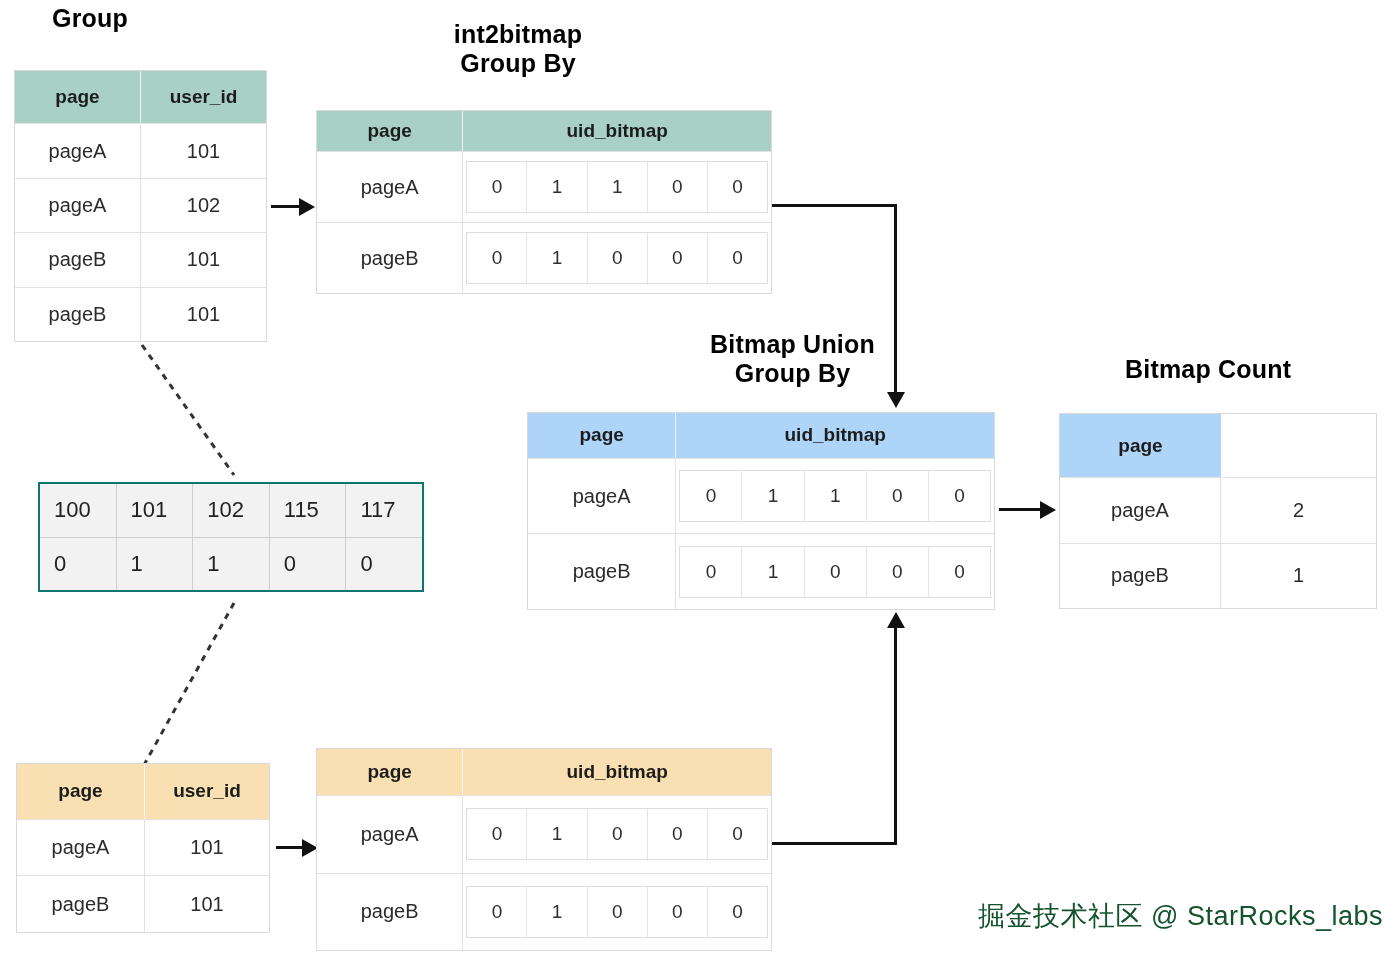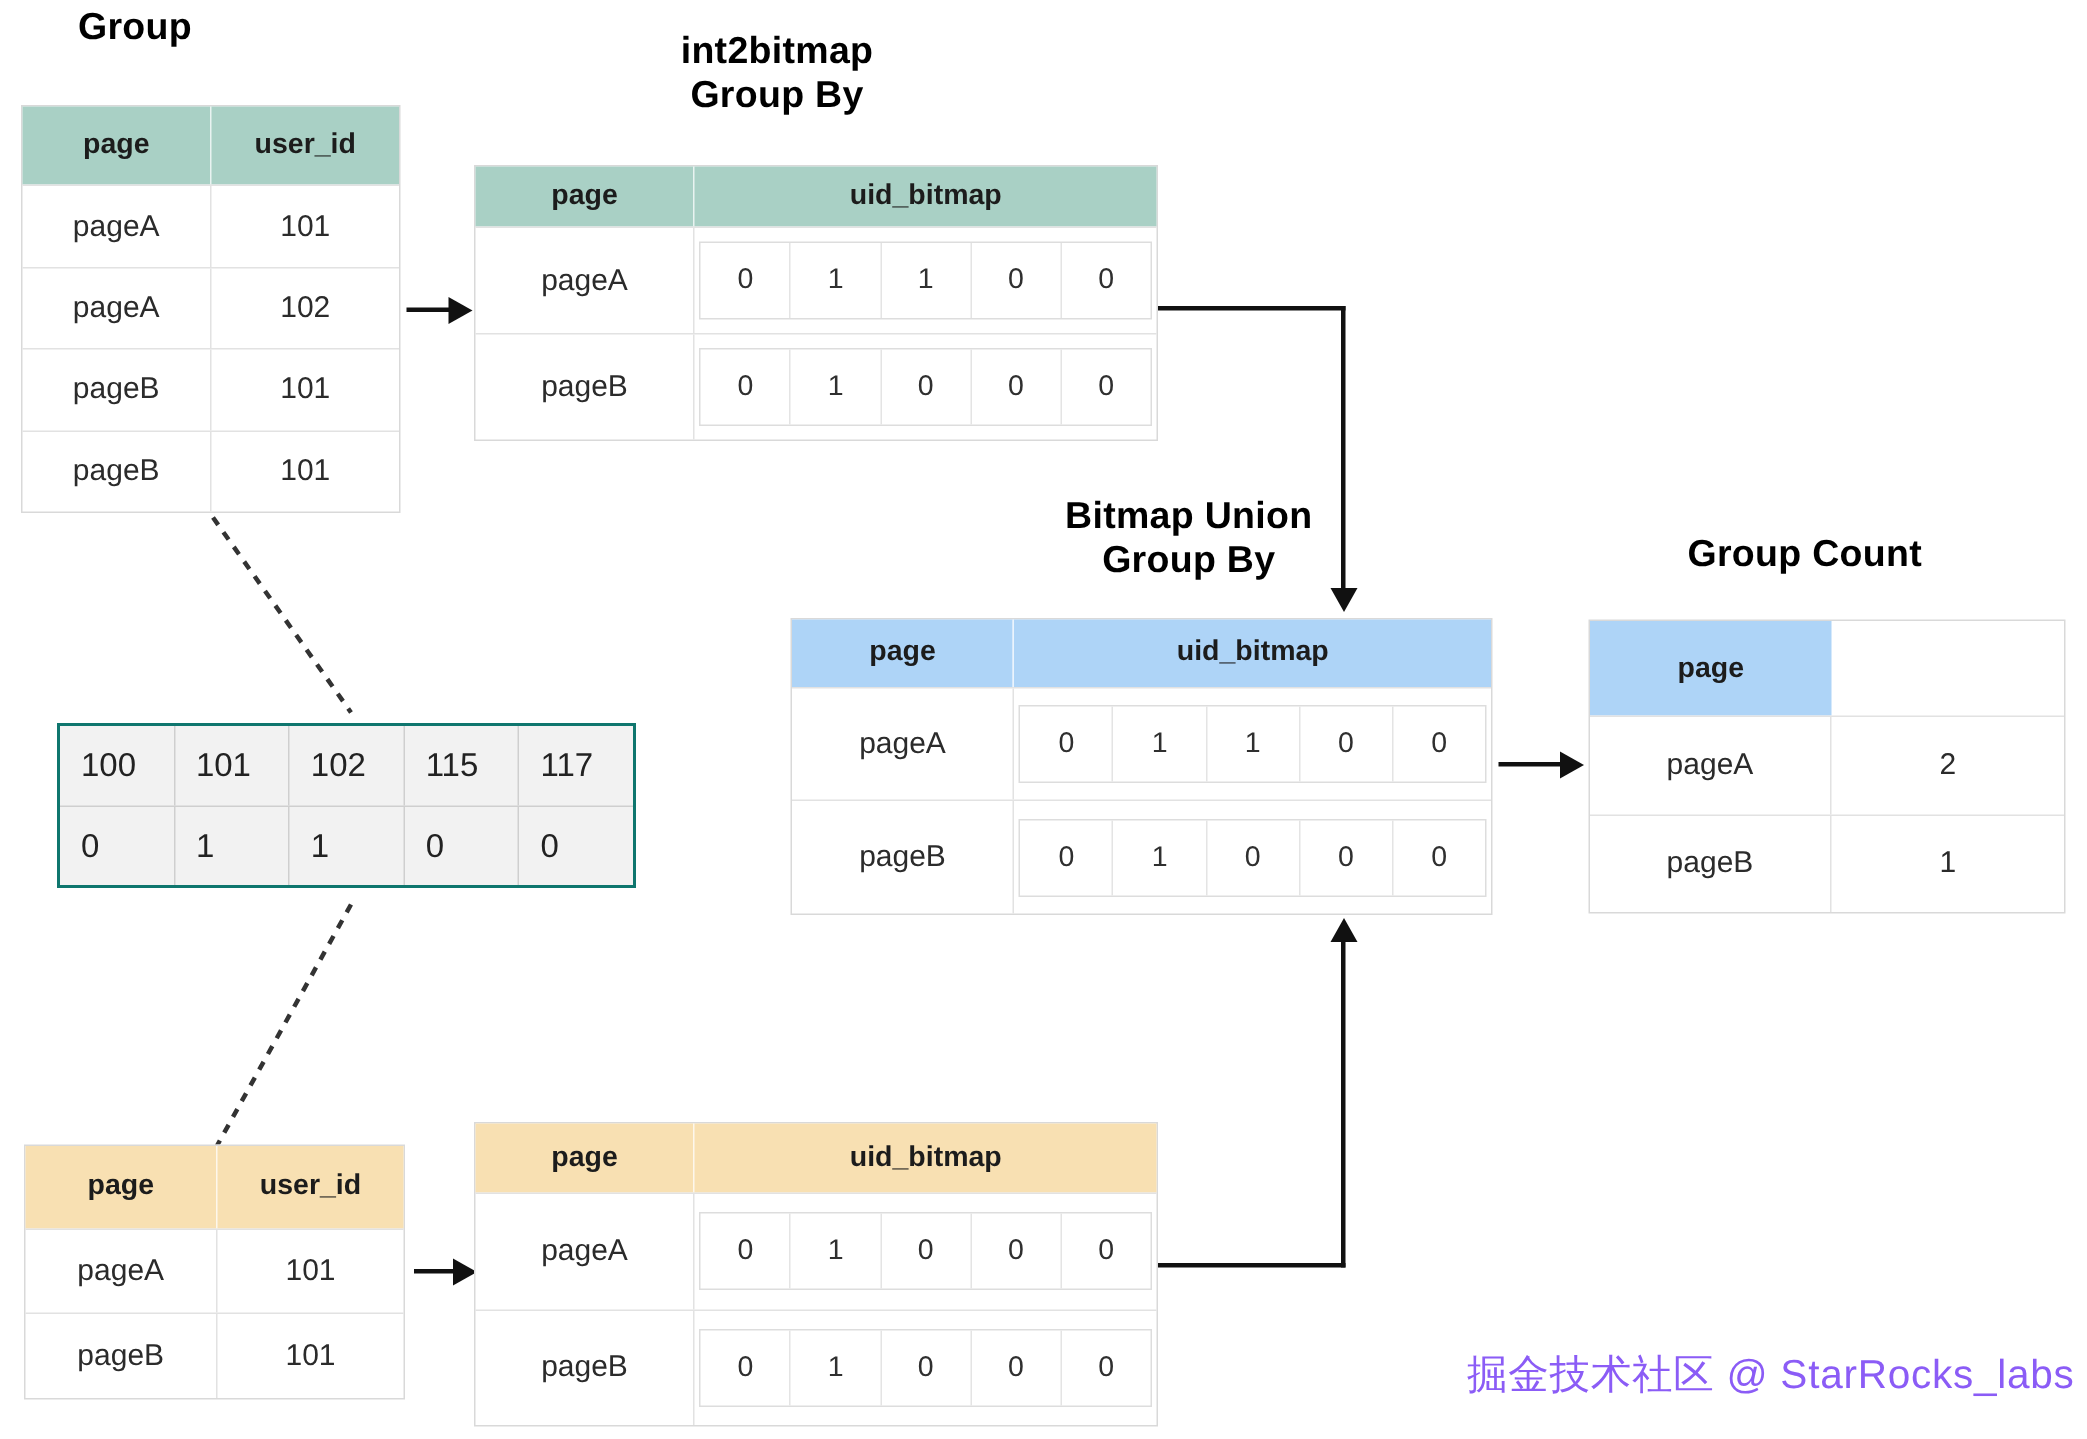--- a/index.html
+++ b/index.html
@@ -134,21 +134,21 @@
     border-left: 9px solid transparent;
     border-right: 9px solid transparent;
     border-bottom: 16px solid #111111;
   }
   .dashed { position: absolute; }
 
   
   .watermark {
     position: absolute;
     font-size: 27px;
-    color: #8b5cf6;
+    color: #14532d;
     white-space: nowrap;
     letter-spacing: 0.5px;
   }
 </style>
 </head>
 <body>
 
 <div class="section-title" style="left:52px; top:4px;">
   <span>Group</span>
 </div>
@@ -157,21 +157,21 @@
   <span>int2bitmap</span>
   <span class="line2">Group By</span>
 </div>
 
 <div class="section-title" style="left:705px; top:330px; width:175px;">
   <span>Bitmap Union</span>
   <span class="line2">Group By</span>
 </div>
 
 <div class="section-title" style="left:1125px; top:355px;">
-  <span>Group Count</span>
+  <span>Bitmap Count</span>
 </div>
 
 <div class="tbl" style="left:14px; top:70px; width:253px; height:272px;">
   <div class="row hdr hdr-green">
     <div class="cell" style="width:126px;">page</div>
     <div class="cell" style="width:127px;">user_id</div>
   </div>
   <div class="row">
     <div class="cell" style="width:126px;">pageA</div>
     <div class="cell" style="width:127px;">101</div>

